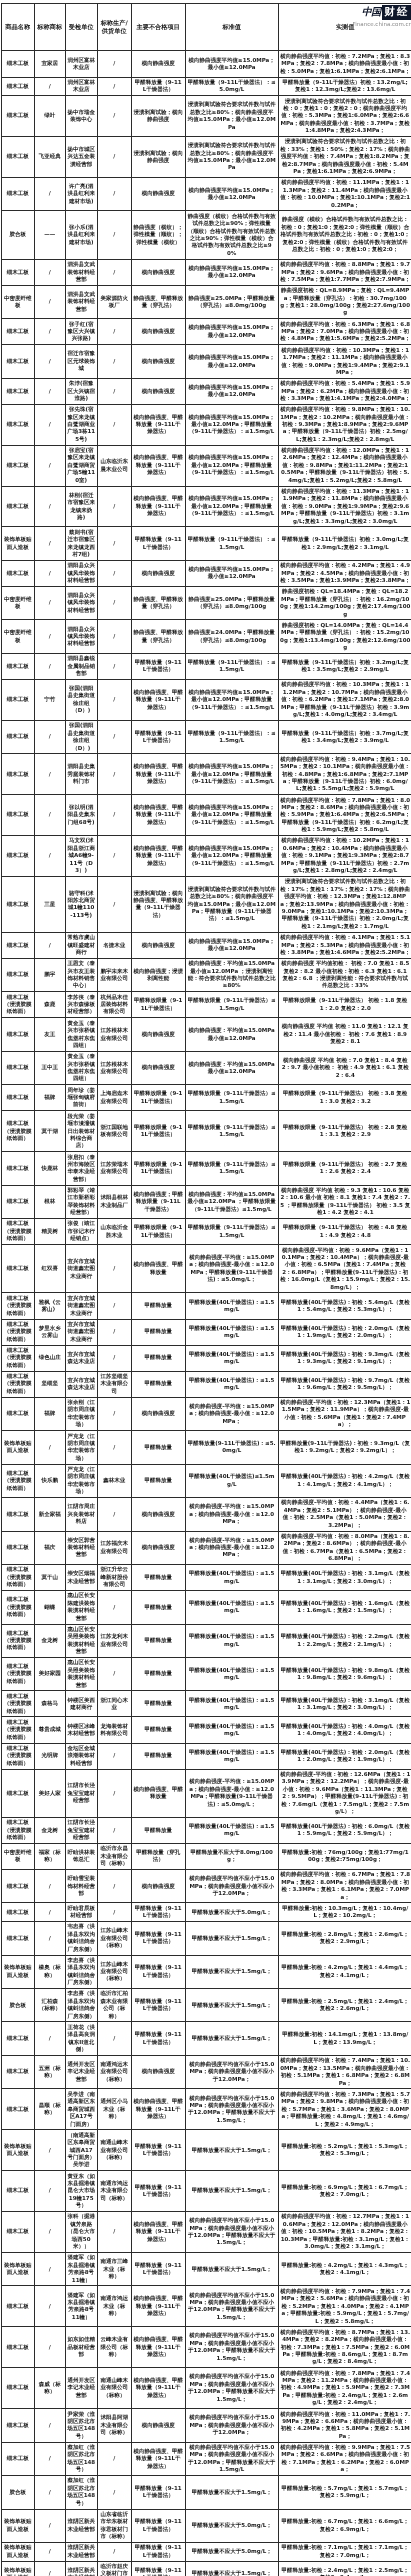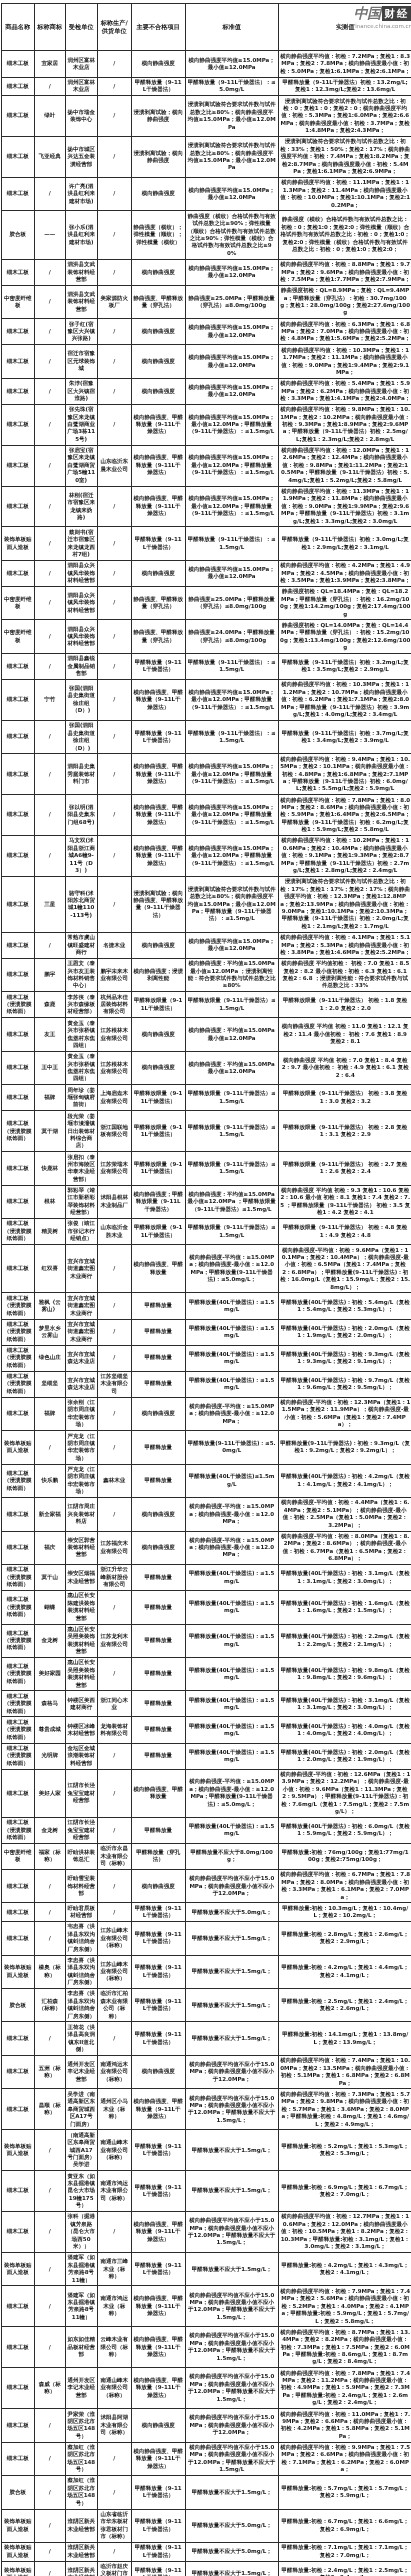--- a/index.html
+++ b/index.html
@@ -8,22 +8,22 @@
   table.insp{border-collapse:collapse;table-layout:fixed;width:410px;margin:2.7px 0 0 0.7px;}
   table.insp th,table.insp td{
     border:0.7px solid #2b2b2b;
     font-size:5.5px;line-height:1.35;font-weight:bold;color:#1c1c1c;
     text-align:center;vertical-align:middle;
     padding:1.4px 1.4px;word-break:break-all;overflow-wrap:anywhere;
   }
   table.insp th{font-size:6.2px;height:44px;background:#fff;}
   .logo{position:absolute;top:2.1px;right:0;width:110px;text-align:right;background:transparent;}
   .logo-line{display:flex;justify-content:flex-end;align-items:center;gap:1.4px;}
-  .logo-zh{color:#737373;font-size:14px;font-weight:bold;font-style:italic;letter-spacing:-0.7px;}
-  .logo-box{background:#404040;color:#fff;font-size:10.3px;font-weight:bold;padding:0.7px 2.7px;letter-spacing:2.1px;}
+  .logo-zh{color:#0f172a;font-size:10px;font-weight:bold;font-style:italic;letter-spacing:-0.7px;}
+  .logo-box{background:#0f172a;color:#fff;font-size:10.3px;font-weight:bold;padding:0.7px 2.7px;letter-spacing:2.1px;}
   .logo-url{color:#8a8a8a;font-size:5.5px;margin-top:0.7px;}
 </style>
 </head>
 <body>
 
 <div class="page">
 
   <table class="insp">
     <colgroup>
       <col style="width:33px">

